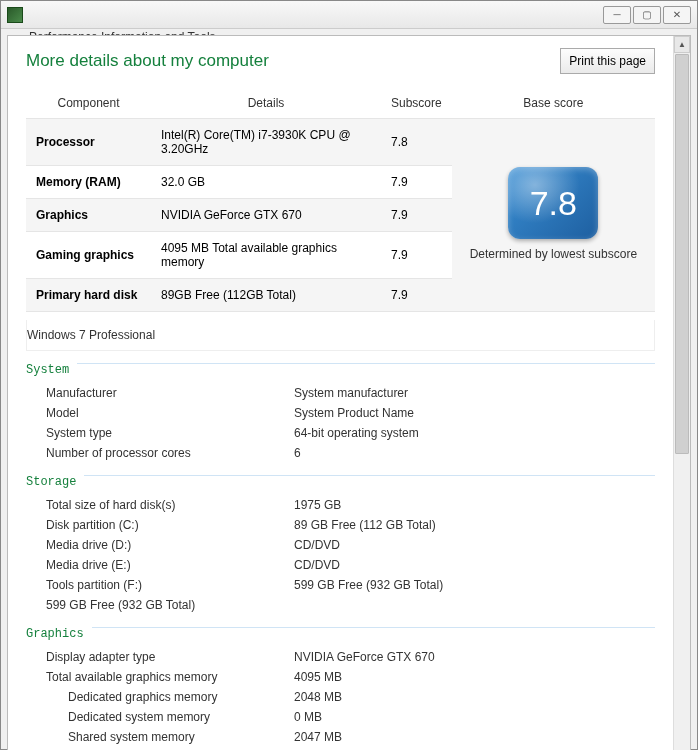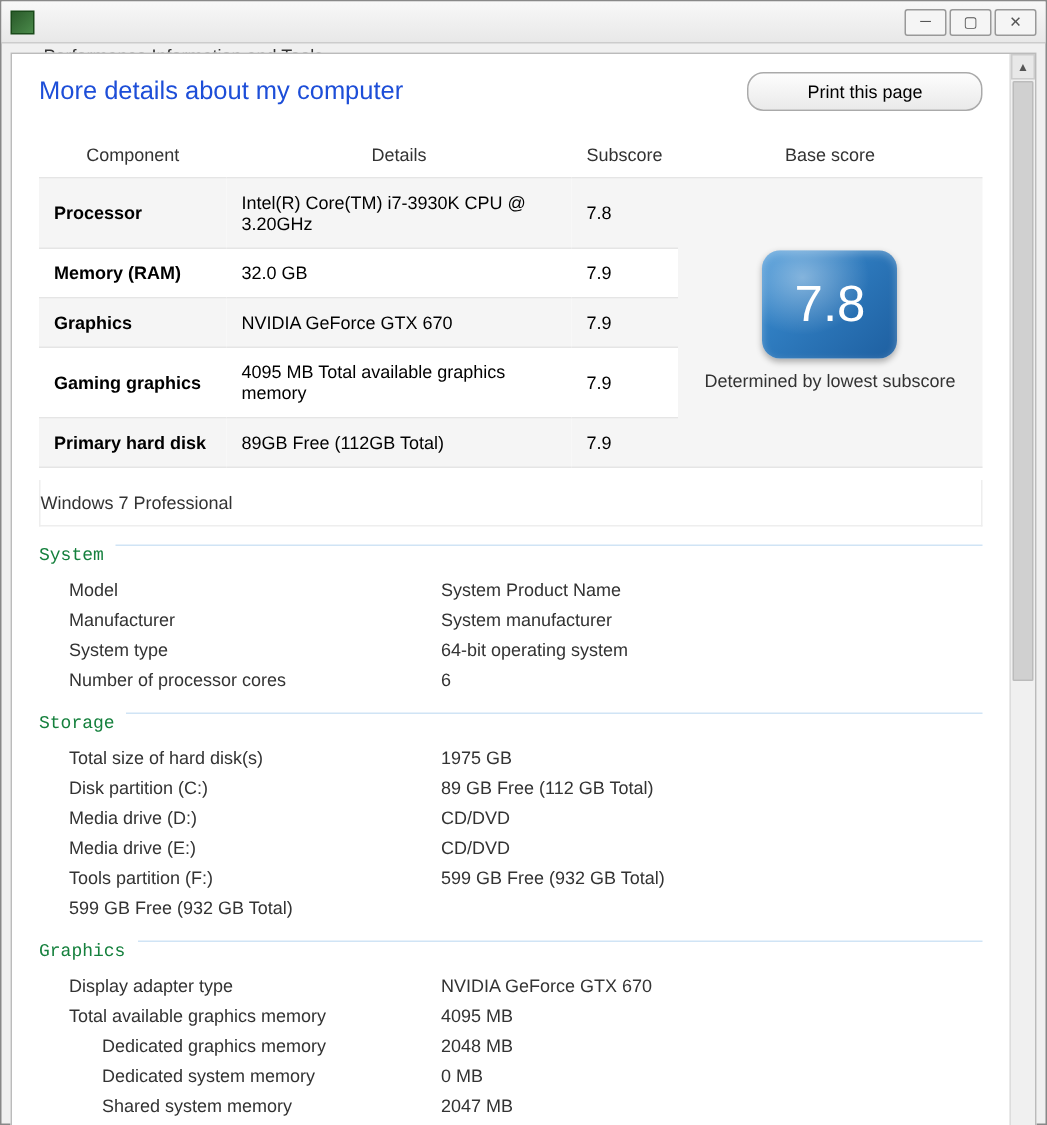--- a/index.html
+++ b/index.html
@@ -9,22 +9,22 @@
     .titlebar-icon { width: 16px; height: 16px; background: linear-gradient(135deg, #2a5a2a, #4a8a4a); margin-right: 6px; border: 1px solid #1a4a1a; }
     .titlebar-text { font-size: 12px; color: #333; flex: 1; margin-top: 44px; }
     .winbtn { width: 28px; height: 18px; border: 1px solid #999; background: #f5f5f5; margin-left: 2px; display: flex; align-items: center; justify-content: center; font-size: 10px; color: #555; border-radius: 2px; cursor: pointer; }
     .content-wrap { flex: 1; position: relative; padding: 6px; display: flex; }
     .content-inner { flex: 1; background: #fff; border: 1px solid #bbb; overflow: hidden; position: relative; display: flex; }
     .scroll-area { flex: 1; overflow-y: auto; padding: 12px 18px 12px 18px; }
     .scrollbar { width: 17px; background: #f0f0f0; border-left: 1px solid #ddd; position: relative; }
     .scroll-up, .scroll-down { height: 17px; background: #e8e8e8; border: 1px solid #ccc; display: flex; align-items: center; justify-content: center; font-size: 8px; color: #555; cursor: pointer; }
     .scroll-thumb { position: absolute; left: 1px; right: 1px; top: 18px; height: 400px; background: #d0d0d0; border: 1px solid #bbb; border-radius: 1px; }
     .header-row { display: flex; align-items: center; justify-content: space-between; margin-bottom: 14px; }
-    .page-title { color: #1d4ed8; font-size: 17px; font-weight: normal; }
-    .print-btn { padding: 5px 39px; background: linear-gradient(to bottom, #fdfdfd, #eaeaea); border: 1px solid #aaa; border-radius: 11px; font-size: 12px; cursor: pointer; margin-left: 22px; }
+    .page-title { color: #15803d; font-size: 17px; font-weight: normal; }
+    .print-btn { padding: 5px 8px; background: linear-gradient(to bottom, #fdfdfd, #eaeaea); border: 1px solid #aaa; border-radius: 0; font-size: 12px; cursor: pointer; margin-left: 22px; }
     table.scores { width: 100%; border-collapse: collapse; margin-bottom: 8px; }
     table.scores th { text-align: center; font-weight: normal; padding: 8px 10px; color: #333; border-bottom: 1px solid #e5e5e5; font-size: 12px; }
     table.scores td { padding: 9px 10px; border-bottom: 1px solid #e5e5e5; font-size: 12px; vertical-align: middle; }
     table.scores tr.odd { background: #f5f5f5; }
     table.scores td.comp { font-weight: bold; width: 125px; }
     table.scores td.det { width: 230px; }
     table.scores td.sub { width: 60px; }
     .base-cell { vertical-align: top; padding: 10px; text-align: center; }
     .base-badge { width: 90px; height: 72px; margin: 0 auto 8px; background: linear-gradient(135deg, #3a8fd4, #1e5fa0); border-radius: 12px; display: flex; align-items: center; justify-content: center; color: #fff; font-size: 34px; font-weight: normal; box-shadow: inset 0 2px 6px rgba(255,255,255,0.3), 0 2px 4px rgba(0,0,0,0.3); position: relative; }
     .base-badge::before { content: ""; position: absolute; inset: 0; border-radius: 12px; background: radial-gradient(ellipse at 30% 25%, rgba(255,255,255,0.4), transparent 50%); }
@@ -100,26 +100,26 @@
             </tr>
           </tbody>
         </table>
         <div class="os-row">Windows 7 Professional</div>
 
         <div class="section-hdr">
             <span>System</span>
           </div>
         <div>
           <div class="kv-row">
+              <div class="kv-key">Manufacturer</div>
+              <div class="kv-val">System manufacturer</div>
+            </div>
+          <div class="kv-row">
               <div class="kv-key">Model</div>
               <div class="kv-val">System Product Name</div>
-            </div>
-          <div class="kv-row">
-              <div class="kv-key">Manufacturer</div>
-              <div class="kv-val">System manufacturer</div>
             </div>
           <div class="kv-row">
               <div class="kv-key">System type</div>
               <div class="kv-val">64-bit operating system</div>
             </div>
           <div class="kv-row">
               <div class="kv-key">Number of processor cores</div>
               <div class="kv-val">6</div>
             </div>
         </div>

